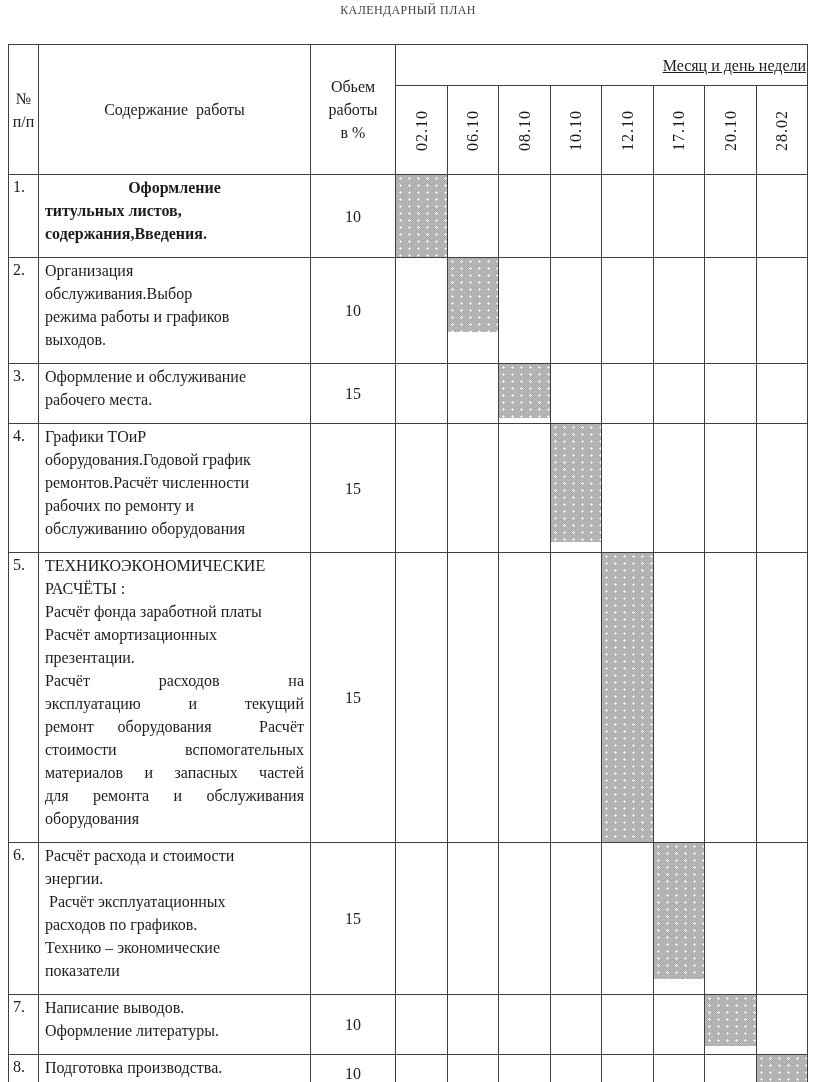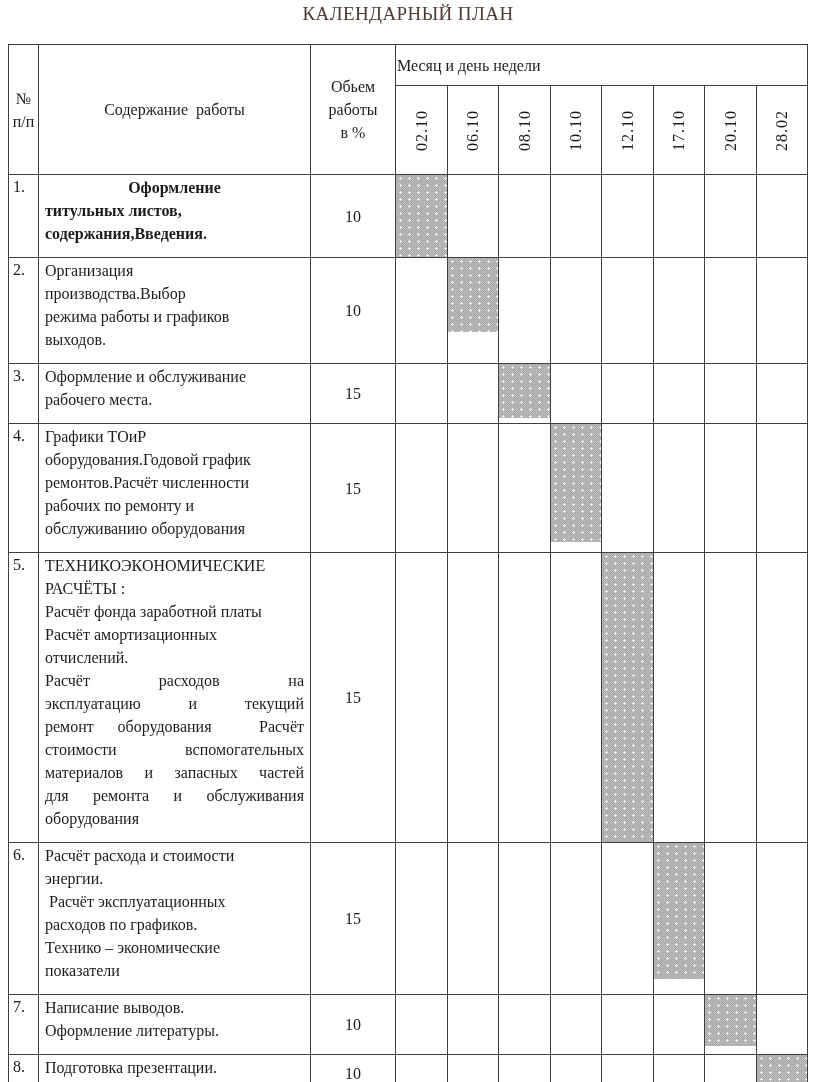--- a/index.html
+++ b/index.html
@@ -2,33 +2,33 @@
 <html><head>
 <meta charset="utf-8">
 <style>
   html,body{margin:0;padding:0;}
   body{
     width:816px;height:1082px;background:#ffffff;overflow:hidden;position:relative;
     font-family:"Liberation Serif","DejaVu Serif",serif;color:#1c1c1c;
   }
   .doc-title{
     position:absolute;top:3px;left:0;width:816px;text-align:center;
-    font-size:19px;letter-spacing:.4px;color:#4e3b34;font-weight:normal;
+    font-size:12px;letter-spacing:.4px;color:#4e3b34;font-weight:normal;
   }
   table.plan{
     position:absolute;left:8px;top:44px;width:799px;
     border-collapse:collapse;table-layout:fixed;
   }
   table.plan th,table.plan td{
     border:1px solid #3f3f3f;margin:0;
     font-size:16px;line-height:23px;font-weight:normal;
   }
   th.h-num,th.h-vol{vertical-align:middle;text-align:center;white-space:pre-wrap;}
   th.h-work{vertical-align:middle;white-space:pre-wrap;}
-  th.h-month{vertical-align:middle;text-align:left;height:38px;}
+  th.h-month{vertical-align:middle;text-align:right;height:38px;text-decoration:underline;}
   th.h-date{vertical-align:middle;text-align:center;height:88px;padding:0;}
   .vtext{
     writing-mode:vertical-rl;transform:rotate(180deg);
     margin:0 auto;white-space:nowrap;font-size:16px;letter-spacing:1px;
   }
   td.num{vertical-align:top;text-align:left;padding:0 2px 0 4px;}
   td.work{vertical-align:top;text-align:left;padding:1px 6px 12px 6px;}
   .pre{white-space:pre-wrap;}
   .bold{font-weight:bold;}
   .cline{text-align:center;font-weight:bold;}
@@ -121,21 +121,21 @@
       <td class="g"></td>
       <td class="g"></td>
       <td class="g"></td>
       <td class="g"></td>
       <td class="g"></td>
     </tr>
     <tr style="height:92px">
       <td class="num">2.</td>
       <td class="work">
         <div class="pre">Организация
-производства.Выбор
+обслуживания.Выбор
 режима работы и графиков
 выходов.</div>
       </td>
       <td class="vol">10</td>
       <td class="g"></td>
       <td class="g">
           <div class="fill" style="height: 70%;"></div>
         </td>
       <td class="g"></td>
       <td class="g"></td>
@@ -182,21 +182,21 @@
       <td class="g"></td>
       <td class="g"></td>
       <td class="g"></td>
     </tr>
     <tr style="height:284px">
       <td class="num">5.</td>
       <td class="work">
         <div class="pre">ТЕХНИКОЭКОНОМИЧЕСКИЕ РАСЧЁТЫ :
 Расчёт фонда заработной платы
 Расчёт амортизационных
-отчислений.</div>
+презентации.</div>
         <div class="jus">Расчёт расходов на
 эксплуатацию и текущий
 ремонт оборудования  Расчёт
 стоимости вспомогательных
 материалов и запасных частей
 для ремонта и обслуживания
 оборудования</div>
       </td>
       <td class="vol">15</td>
       <td class="g"></td>
@@ -246,21 +246,21 @@
       <td class="g"></td>
       <td class="g"></td>
       <td class="g">
           <div class="fill" style="height: 86%;"></div>
         </td>
       <td class="g"></td>
     </tr>
     <tr style="height:26px">
       <td class="num">8.</td>
       <td class="work">
-        <div class="pre">Подготовка презентации.</div>
+        <div class="pre">Подготовка производства.</div>
       </td>
       <td class="vol">10</td>
       <td class="g"></td>
       <td class="g"></td>
       <td class="g"></td>
       <td class="g"></td>
       <td class="g"></td>
       <td class="g"></td>
       <td class="g"></td>
       <td class="g">

